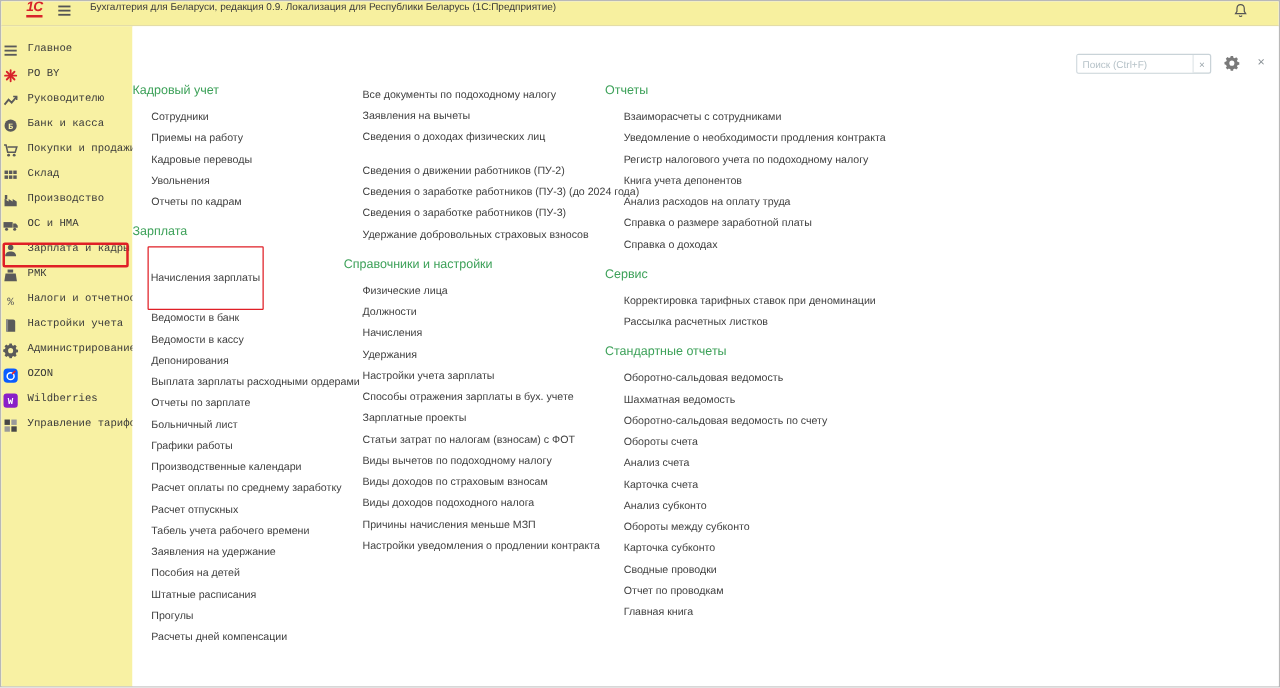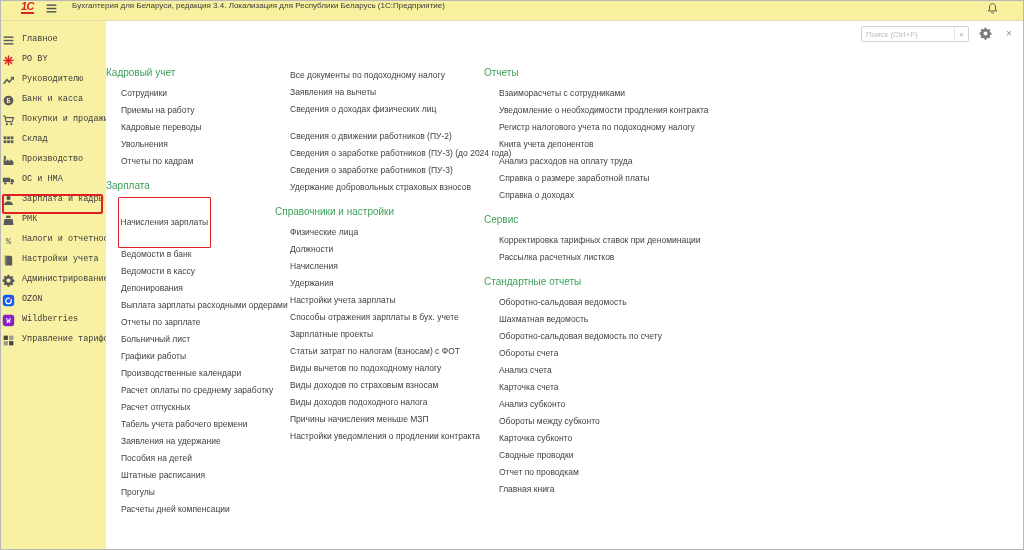--- a/index.html
+++ b/index.html
@@ -25,21 +25,21 @@
   .side-item{position:relative;height:20px;display:flex;align-items:flex-start;padding-left:1px;gap:7px;cursor:pointer;font-family:Liberation Mono, monospace;}
   .side-icon{width:13px;height:13px;flex-shrink:0;display:inline-flex;color:#5a5a5a;}
   .side-icon svg{width:13px;height:13px;}
   .side-label{font-size:8.5px;color:#3a3a3a;white-space:nowrap;}
   .hl-side::after{content:"";position:absolute;left:1px;right:3px;top:0;bottom:0;
                   border:2px solid #e01f26;border-radius:2px;pointer-events:none;}
 
   .main{flex:1;position:relative;background:#ffffff;}
 
   
-  .search-row{position:absolute;top:5px;right:8px;display:flex;align-items:center;gap:10px;}
+  .search-row{position:absolute;top:22px;right:8px;display:flex;align-items:center;gap:10px;}
   .search-box{display:flex;align-items:stretch;border:1px solid #c9d3d8;border-radius:2px;background:#fff;height:16px;box-sizing:border-box;}
   .search-input{border:none;outline:none;width:84px;height:100%;font-size:8px;padding:0 4px;color:#333;
                 font-family:"Liberation Sans","DejaVu Sans",sans-serif;}
   .search-input::placeholder{color:#b6c2c8;}
   .search-clear{width:13px;border-left:1px solid #e2e8ea;color:#9aa5ab;font-size:8px;
                 display:flex;align-items:center;justify-content:center;cursor:pointer;}
   .gear-btn{width:14px;height:14px;color:#7a7a7a;cursor:pointer;display:inline-flex;}
   .gear-btn svg{width:13px;height:13px;}
   .panel-close{width:12px;height:14px;color:#8a9196;font-size:10px;line-height:14px;text-align:center;cursor:pointer;}
 
@@ -64,21 +64,21 @@
     <span class="logo">1С</span>
     <span class="tb-icon menu-btn">
         <svg viewBox="0 0 16 16">
           <g fill="currentColor">
             <rect x="2" y="3" width="12" height="1.8"></rect>
             <rect x="2" y="7.1" width="12" height="1.8"></rect>
             <rect x="2" y="11.2" width="12" height="1.8"></rect>
           </g>
         </svg>
       </span>
-    <span class="title-text">Бухгалтерия для Беларуси, редакция 3.4. Локализация для Республики Беларусь  (1С:Предприятие)</span>
+    <span class="title-text">Бухгалтерия для Беларуси, редакция 0.9. Локализация для Республики Беларусь  (1С:Предприятие)</span>
     <div class="tb-right">
       <span class="tb-icon">
           <svg viewBox="0 0 16 16" fill="none" stroke="currentColor" stroke-width="1.2">
             <path d="M8 2c-2.3 0-3.6 1.7-3.6 4v2.6L3 11h10l-1.4-2.4V6c0-2.3-1.3-4-3.6-4z"></path>
             <path d="M6.7 12.8a1.35 1.35 0 0 0 2.6 0"></path>
           </svg>
         </span>
       <span class="tb-icon">
           <svg viewBox="0 0 16 16" fill="none" stroke="currentColor" stroke-width="1.2">
             <circle cx="8" cy="8" r="5.4"></circle>

